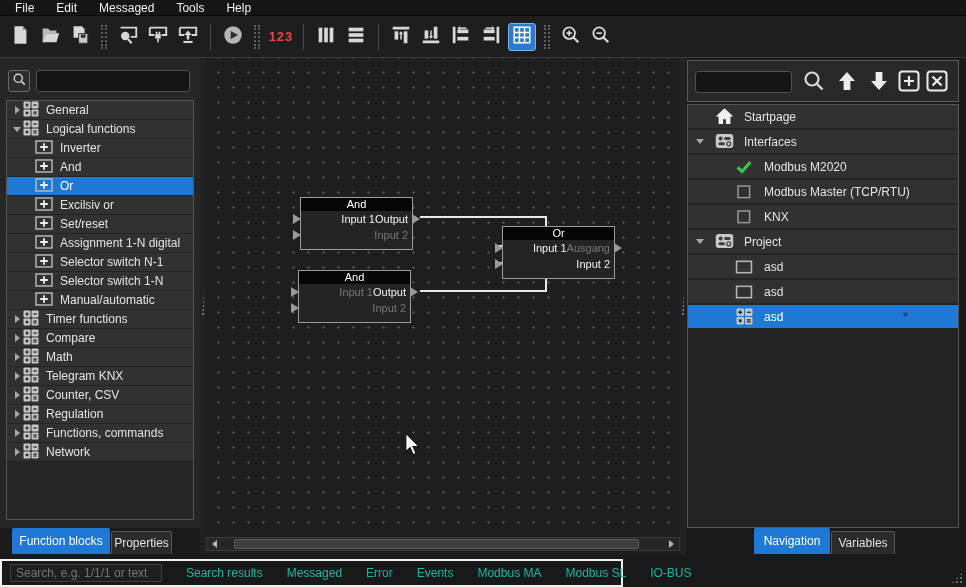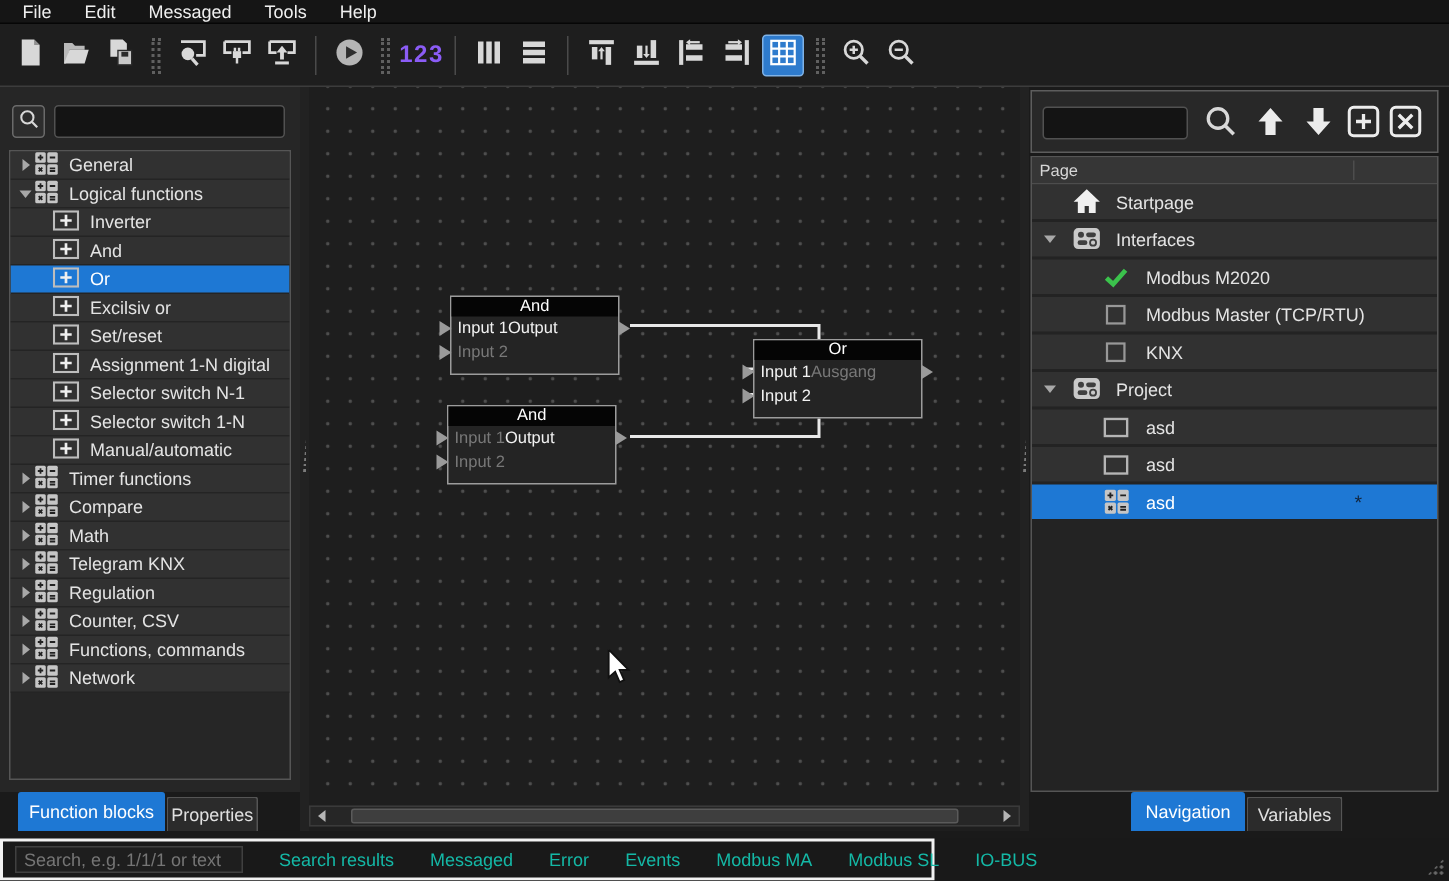--- a/index.html
+++ b/index.html
@@ -10,21 +10,21 @@
   
   .menubar { position:absolute; left:0; top:0; right:0; height:16px; background:#151515; display:flex; align-items:center; padding-left:4px; border-bottom:1px solid #060606; }
   .menu-item { padding:0 11px; line-height:16px; cursor:default; color:#efefef; }
 
   
   .toolbar { position:absolute; top:16px; left:0; right:0; height:42px; background:#1e1e1e; border-bottom:1px solid #3c3c3c; display:flex; align-items:center; padding:0 5px; }
   .tbtn { width:30px; height:30px; display:flex; align-items:center; justify-content:center; border-radius:3px; flex:none; }
   .tbtn.active { background:#2e7bcd; border:1px solid #7fb2e6; width:28px; height:28px; margin:0 2px; }
   .tsep { width:1px; height:26px; background:#4a4a4a; margin:0 7px; flex:none; }
   .thandle { width:6px; height:24px; margin:0 6px; flex:none; border-left:2px dotted #606060; border-right:2px dotted #606060; }
-  .num123 { font-weight:bold; color:#8b5cf6; font-size:16px; letter-spacing:1px; }
+  .num123 { font-weight:bold; color:#ef4444; font-size:13px; letter-spacing:1px; }
 
   
   .main { position:absolute; top:58px; left:0; width:966px; height:501px; background:#1a1a1a; }
 
   
   .left-panel { position:absolute; left:0; top:0; width:200px; height:501px; }
   .lp-body { position:absolute; inset:0 0 31px 0; background:#262626; }
   .sq-btn { position:absolute; width:22px; height:22px; border:1px solid #6a6a6a; border-radius:3px; background:#2d2d2d; display:flex; align-items:center; justify-content:center; }
   .dk-input { background:#141414; border:1px solid #515151; border-radius:3px; color:#ddd; font:inherit; padding:0 6px; }
   .lp-tree { position:absolute; left:6px; top:42px; width:188px; height:420px; border:1px solid #555; background:#262626; overflow:hidden; }
@@ -44,21 +44,21 @@
   
   .vsplit { position:absolute; top:0; width:6px; height:496px; background:#222; }
   .vsplit .grip { position:absolute; left:2px; top:235px; width:2px; height:22px; background:repeating-linear-gradient(to bottom,#7a7a7a 0 2px,transparent 2px 4px); }
 
   
   .canvas-wrap { position:absolute; left:206px; top:0; width:474px; height:496px; background:#1e1e1e; }
   .canvas-viewport { position:absolute; inset:0 0 20px 0; background-color:#1e1e1e; background-image:radial-gradient(#4e4e4e 1px, transparent 1.4px); background-size:15px 15px; background-position:5px 7px; overflow:hidden; }
   .wires { position:absolute; inset:0; z-index:1; }
   .fblock { position:absolute; border:1px solid #9c9c9c; background:#242424; z-index:2; font-size:11px; }
   .fb-header { height:13px; background:#050505; color:#fff; text-align:center; line-height:13px; }
-  .fb-row { height:16px; position:relative; display:flex; justify-content:flex-start; align-items:center; padding:0 4px; }
+  .fb-row { height:16px; position:relative; display:flex; justify-content:flex-end; align-items:center; padding:0 4px; }
   .fb-lbl.on { color:#f2f2f2; } .fb-lbl.off { color:#787878; }
   .arrow-in  { position:absolute; left:-8px;  top:50%; transform:translateY(-50%); width:0; height:0; border-left:8px solid #9a9a9a; border-top:5px solid transparent; border-bottom:5px solid transparent; }
   .arrow-out { position:absolute; right:-8px; top:50%; transform:translateY(-50%); width:0; height:0; border-left:8px solid #9a9a9a; border-top:5px solid transparent; border-bottom:5px solid transparent; }
   .cursor { position:absolute; z-index:5; }
 
   .hscroll { position:absolute; left:0; right:0; bottom:3px; height:14px; background:#262626; border:1px solid #3a3a3a; display:flex; align-items:stretch; }
   .hs-btn { width:15px; display:flex; align-items:center; justify-content:center; flex:none; }
   .hs-track { flex:1; position:relative; }
   .hs-thumb { position:absolute; left:12px; width:405px; top:1px; bottom:1px; background:#3e3e3e; border:1px solid #5a5a5a; border-radius:2px; }
   .hs-tri-l { width:0;height:0;border-right:5px solid #b5b5b5;border-top:4px solid transparent;border-bottom:4px solid transparent; }
@@ -444,41 +444,41 @@
                     <rect x="0.5" y="8.5" width="7" height="7" rx="1"></rect>
                     <rect x="8.5" y="8.5" width="7" height="7" rx="1"></rect>
                   </g>
                   <g stroke="#222" stroke-width="1.2" fill="none">
                     <path d="M4 2.2v3.6M2.2 4h3.6"></path>
                     <path d="M10.2 4h3.6"></path>
                     <path d="M2.8 10.8l2.4 2.4M5.2 10.8l-2.4 2.4"></path>
                     <path d="M10.2 11.2h3.6M10.2 13h3.6"></path>
                   </g>
                 </svg></span>
+              <span class="tlabel">Counter, CSV</span>
+            </div>
+            <div class="trow">
+              <span class="texp">
+                <span class="tri-r"></span>
+              </span>
+              <span><svg width="16" height="16" viewBox="0 0 16 16">
+                  <g fill="#c6c6c6">
+                    <rect x="0.5" y="0.5" width="7" height="7" rx="1"></rect>
+                    <rect x="8.5" y="0.5" width="7" height="7" rx="1"></rect>
+                    <rect x="0.5" y="8.5" width="7" height="7" rx="1"></rect>
+                    <rect x="8.5" y="8.5" width="7" height="7" rx="1"></rect>
+                  </g>
+                  <g stroke="#222" stroke-width="1.2" fill="none">
+                    <path d="M4 2.2v3.6M2.2 4h3.6"></path>
+                    <path d="M10.2 4h3.6"></path>
+                    <path d="M2.8 10.8l2.4 2.4M5.2 10.8l-2.4 2.4"></path>
+                    <path d="M10.2 11.2h3.6M10.2 13h3.6"></path>
+                  </g>
+                </svg></span>
               <span class="tlabel">Regulation</span>
-            </div>
-            <div class="trow">
-              <span class="texp">
-                <span class="tri-r"></span>
-              </span>
-              <span><svg width="16" height="16" viewBox="0 0 16 16">
-                  <g fill="#c6c6c6">
-                    <rect x="0.5" y="0.5" width="7" height="7" rx="1"></rect>
-                    <rect x="8.5" y="0.5" width="7" height="7" rx="1"></rect>
-                    <rect x="0.5" y="8.5" width="7" height="7" rx="1"></rect>
-                    <rect x="8.5" y="8.5" width="7" height="7" rx="1"></rect>
-                  </g>
-                  <g stroke="#222" stroke-width="1.2" fill="none">
-                    <path d="M4 2.2v3.6M2.2 4h3.6"></path>
-                    <path d="M10.2 4h3.6"></path>
-                    <path d="M2.8 10.8l2.4 2.4M5.2 10.8l-2.4 2.4"></path>
-                    <path d="M10.2 11.2h3.6M10.2 13h3.6"></path>
-                  </g>
-                </svg></span>
-              <span class="tlabel">Counter, CSV</span>
             </div>
             <div class="trow">
               <span class="texp">
                 <span class="tri-r"></span>
               </span>
               <span><svg width="16" height="16" viewBox="0 0 16 16">
                   <g fill="#c6c6c6">
                     <rect x="0.5" y="0.5" width="7" height="7" rx="1"></rect>
                     <rect x="8.5" y="0.5" width="7" height="7" rx="1"></rect>
                     <rect x="0.5" y="8.5" width="7" height="7" rx="1"></rect>
@@ -627,21 +627,20 @@
             </div>
             <div class="rp-tool" style="left: 236px; width: 26px; height: 26px;">
               <span><svg width="24" height="24" viewBox="0 0 24 24">
                   <rect x="2.5" y="2.5" width="19" height="19" rx="3" stroke="#ececec" stroke-width="2" fill="none"></rect>
                   <path d="M7.5 7.5l9 9M16.5 7.5l-9 9" stroke="#ececec" stroke-width="2.2"></path>
                 </svg></span>
             </div>
           </div>
       </div>
       <div class="rp-tree" id="rp-tree">
-          <div class="rp-header"><span>Page</span><span class="colsep"></span></div>
           <div class="rrow">
             <span class="rexp"></span>
             <span class="rspacer0"></span>
             <span class="ricon">
               <svg width="21" height="21" viewBox="0 0 24 24">
                 <path d="M12 2.5L2 12h3.2v8.5h5.2v-5.3h3.2v5.3h5.2V12H22z" fill="#f0f0f0"></path>
               </svg>
             </span>
             <span class="rlabel">Startpage</span>
           </div>

